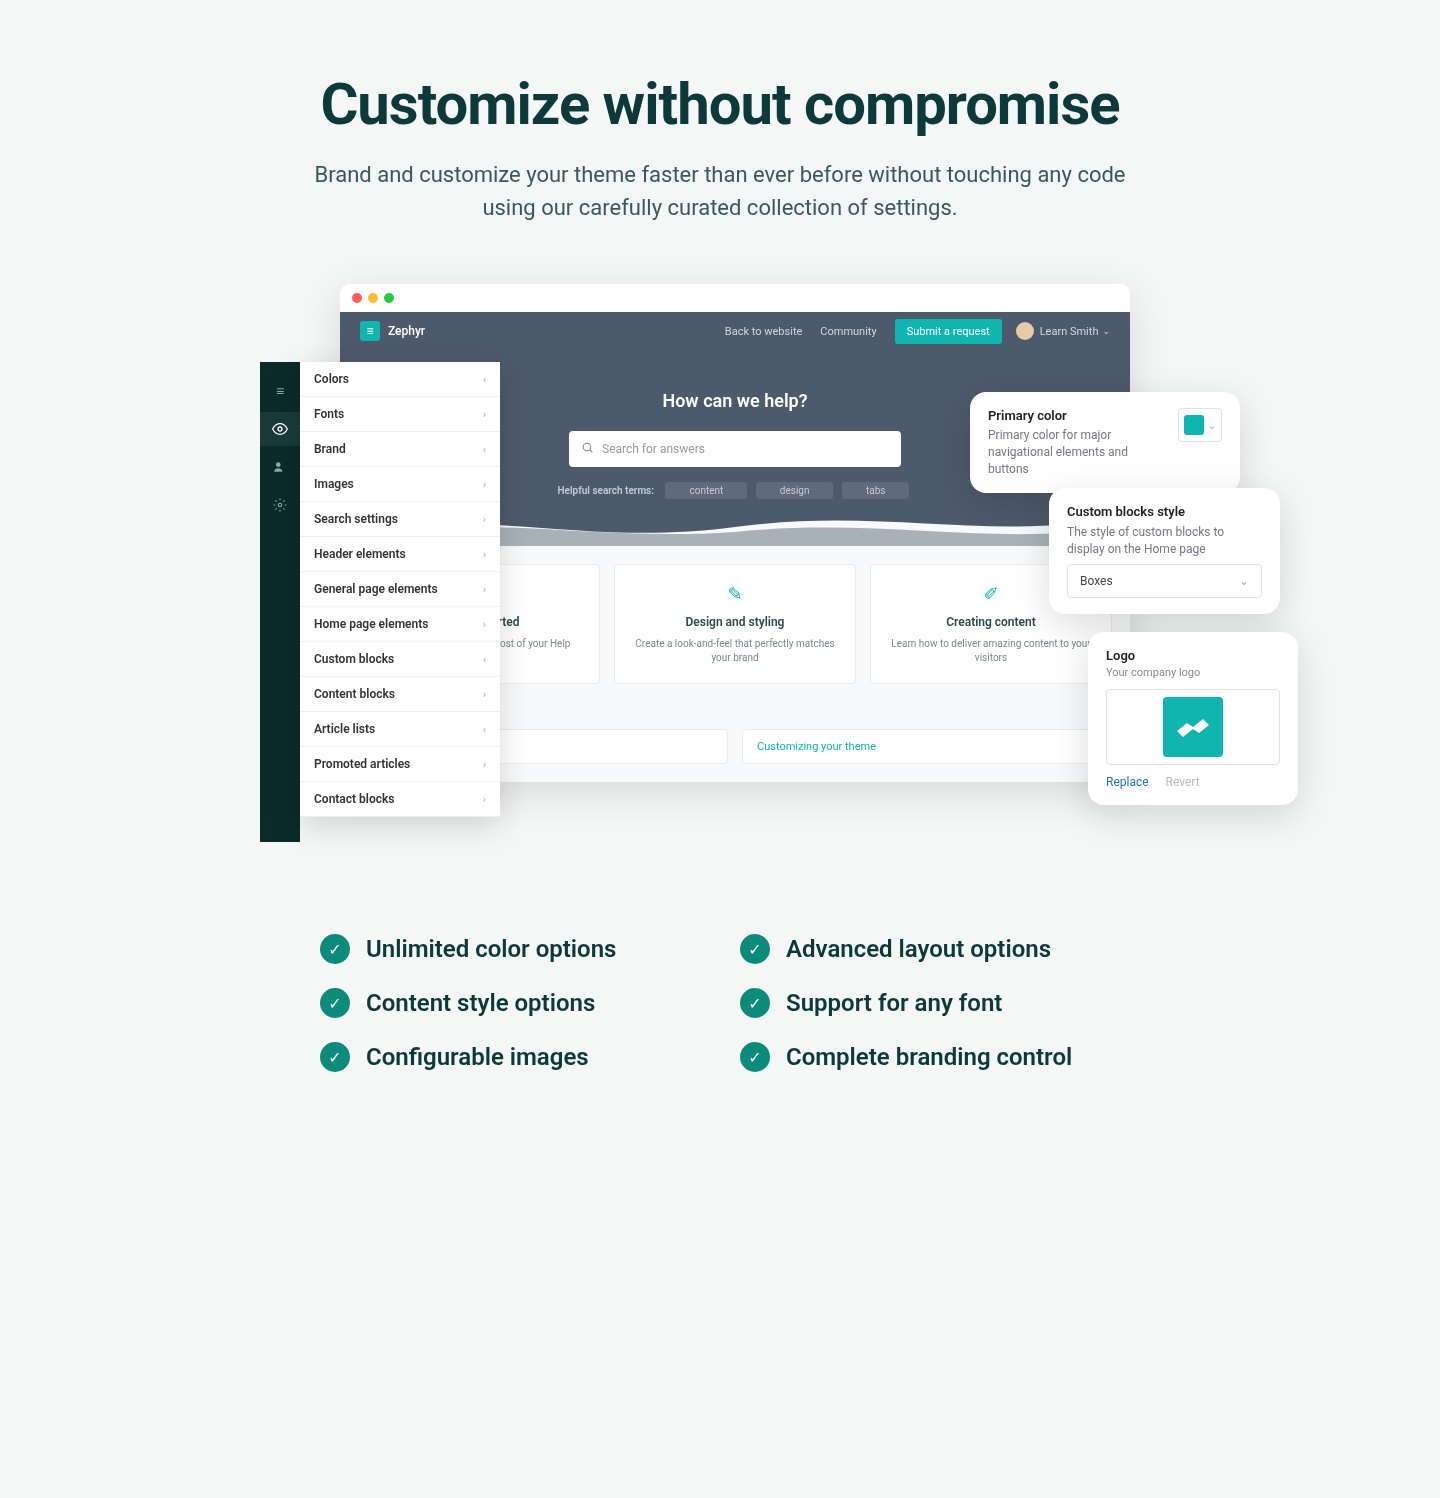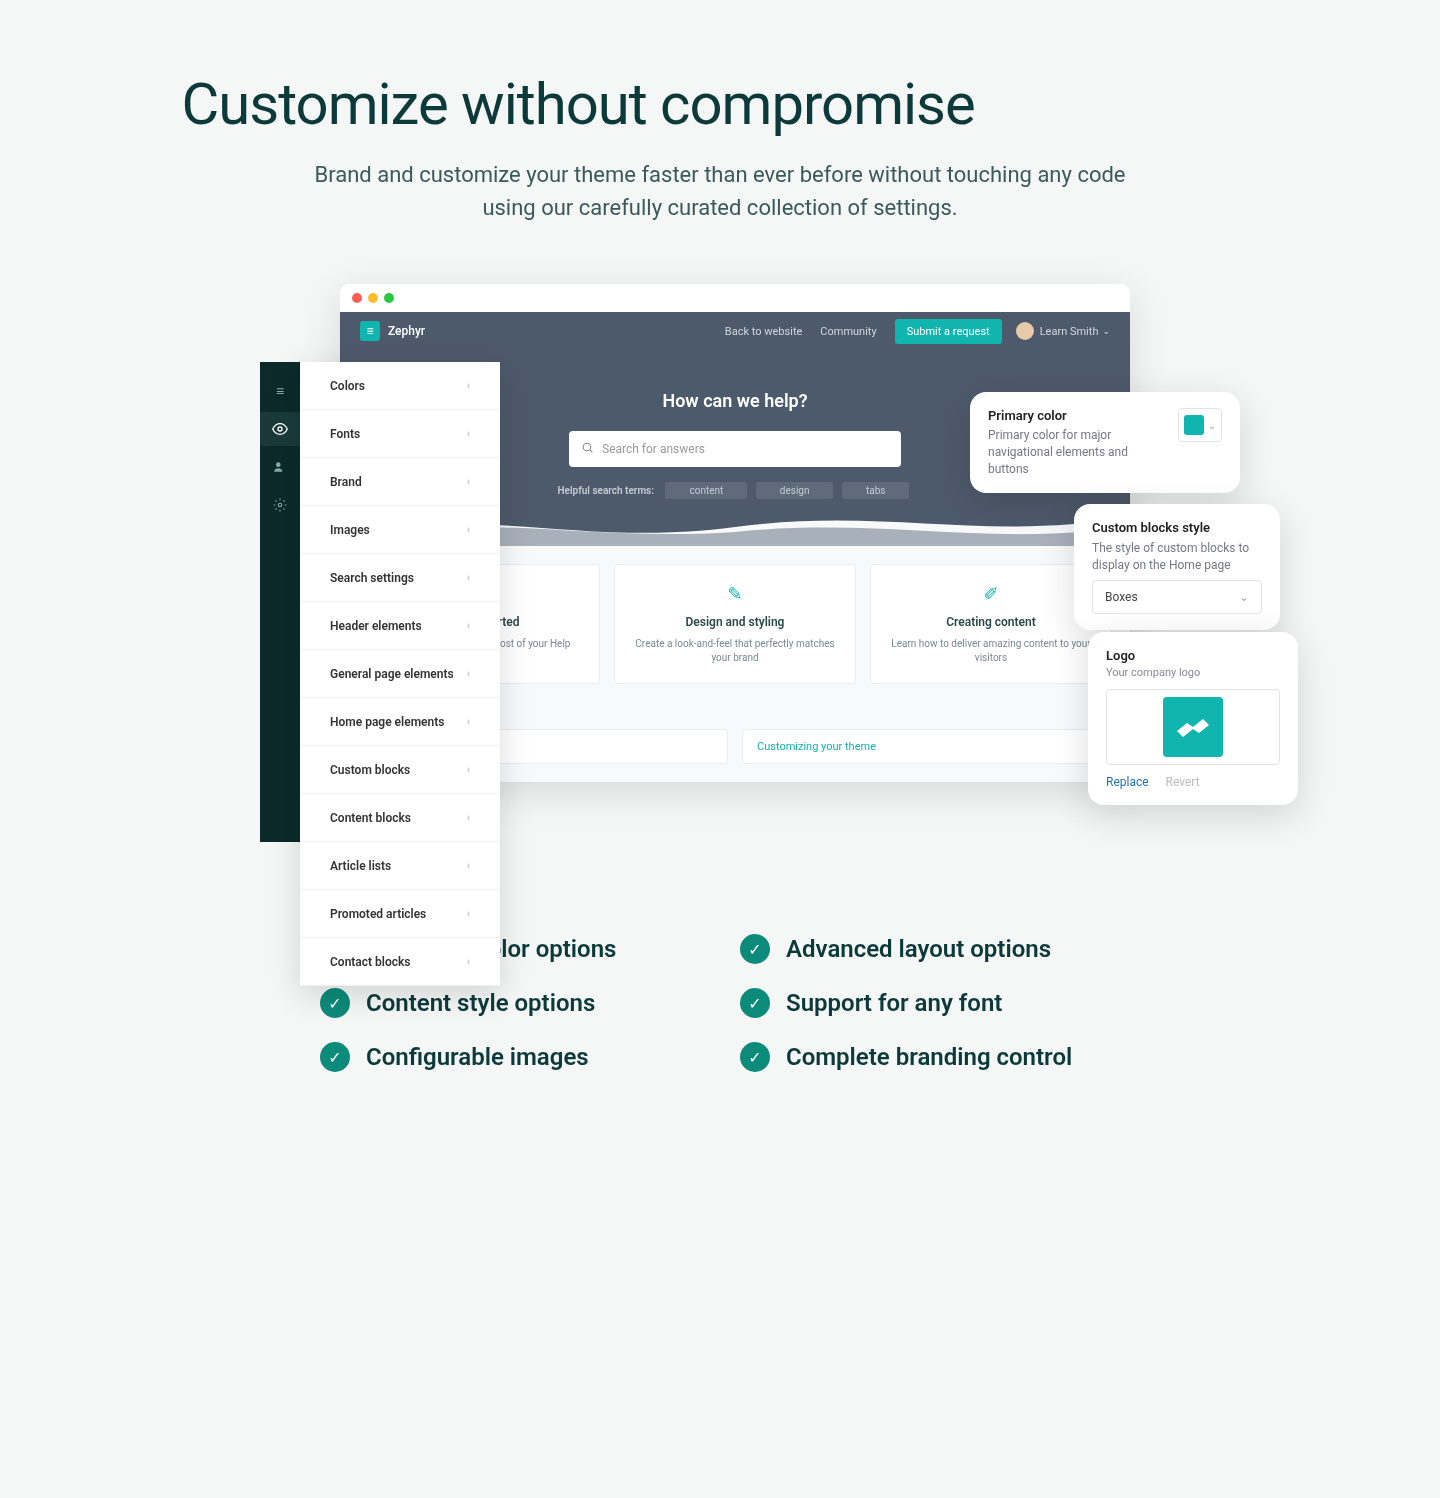--- a/index.html
+++ b/index.html
@@ -1,18 +1,18 @@
 <!DOCTYPE html>
 <html><head>
 <meta charset="utf-8">
 <style>
 *{box-sizing:border-box;margin:0;padding:0;font-family:-apple-system,BlinkMacSystemFont,"Segoe UI",Roboto,sans-serif}
 body{background:#f5f7f7;padding:0}
 .page{background:#f5f7f7;border-radius:28px;margin:0 auto;width:1077px;padding:70px 0 80px}
-.hero-title{font-size:58px;font-weight:400;color:#0c3a3a;text-align:left;letter-spacing:-1px}
+.hero-title{font-size:58px;font-weight:700;color:#0c3a3a;text-align:center;letter-spacing:-1px}
 .hero-sub{font-size:22px;color:#3a5a5a;text-align:center;max-width:820px;margin:20px auto 0;line-height:1.5}
 .mock-wrap{position:relative;margin:60px auto 0;width:920px;height:590px}
 .browser{position:absolute;left:80px;top:0;width:790px;background:#fff;border-radius:10px;box-shadow:0 10px 40px rgba(0,0,0,.12);overflow:hidden}
 .mac-bar{height:28px;display:flex;align-items:center;padding:0 12px;gap:6px;background:#fff}
 .mac-dot{width:10px;height:10px;border-radius:50%}
 .md-r{background:#ff5f56}.md-y{background:#ffbd2e}.md-g{background:#27c93f}
 .app-top{background:#4d5a6b;height:38px;display:flex;align-items:center;padding:0 20px;color:#fff;font-size:12px}
 .logo-badge{width:20px;height:20px;background:#0fb5ae;border-radius:3px;display:flex;align-items:center;justify-content:center;margin-right:8px;font-size:12px}
 .brand-name{font-weight:500}
 .top-spacer{flex:1}
@@ -36,30 +36,30 @@
 .card-t{font-size:12px;font-weight:600;color:#2a4a4a;margin-bottom:8px}
 .card-d{font-size:10px;color:#7a8a8a;line-height:1.4}
 .promo-sec{padding:0 18px 18px;background:#f7f9fa}
 .promo-h{font-size:13px;font-weight:600;color:#2a4a4a;margin-bottom:12px}
 .promo-row{display:flex;gap:14px}
 .promo-link{flex:1;background:#fff;border:1px solid #e8ecef;border-radius:4px;padding:10px 14px;font-size:11px;color:#0fb5ae}
 .side-rail{position:absolute;left:0;top:78px;width:40px;height:480px;background:#0c2a2a;display:flex;flex-direction:column;align-items:center;padding-top:12px;gap:4px}
 .rail-ic{width:40px;height:34px;display:flex;align-items:center;justify-content:center;color:#8aa;font-size:14px}
 .rail-ic.active{background:#1a3a3a;color:#fff}
 .settings-panel{position:absolute;left:40px;top:78px;width:200px;background:#fff;box-shadow:0 8px 30px rgba(0,0,0,.15)}
-.sp-row{height:48px;display:flex;align-items:center;justify-content:space-between;padding:0 30px;border-bottom:1px solid #eef0f2;font-size:12px;font-weight:600;color:#333}
+.sp-row{height:35px;display:flex;align-items:center;justify-content:space-between;padding:0 14px;border-bottom:1px solid #eef0f2;font-size:12px;font-weight:600;color:#333}
 .sp-chev{color:#bbb;font-size:11px}
 .float{position:absolute;background:#fff;border-radius:16px;box-shadow:0 10px 36px rgba(0,0,0,.14);padding:16px 18px}
 .f1{right:-60px;top:108px;width:270px;display:flex;gap:14px;align-items:flex-start}
 .f1-t{font-size:13px;font-weight:600;color:#222;margin-bottom:4px}
 .f1-d{font-size:12px;color:#778;line-height:1.4}
 .swatch{width:44px;height:34px;border:1px solid #e0e4e7;border-radius:4px;display:flex;align-items:center;justify-content:center;gap:4px;flex-shrink:0}
 .sw-c{width:20px;height:20px;background:#0fb5ae;border-radius:3px}
 .sw-chev{font-size:10px;color:#aaa}
-.f2{right:-100px;top:220px;width:206px}
+.f2{right:-100px;top:204px;width:231px}
 .f2-t{font-size:13px;font-weight:600;color:#222;margin-bottom:5px}
 .f2-d{font-size:12px;color:#778;line-height:1.4;margin-bottom:6px}
 .sel{border:1px solid #e0e4e7;border-radius:4px;height:34px;display:flex;align-items:center;justify-content:space-between;padding:16px 12px;font-size:12px;color:#444}
 .f3{right:-118px;top:348px;width:210px}
 .f3-t{font-size:13px;font-weight:600;color:#222;margin-bottom:3px}
 .f3-d{font-size:11px;color:#889;margin-bottom:10px}
 .logo-box{border:1px solid #e0e4e7;border-radius:4px;height:76px;display:flex;align-items:center;justify-content:center;margin-bottom:10px}
 .logo-sq{width:60px;height:60px;background:#0fb5ae;border-radius:4px;display:flex;align-items:center;justify-content:center}
 .f3-actions{font-size:12px}
 .act-rep{color:#1f73b7;margin-right:14px}

